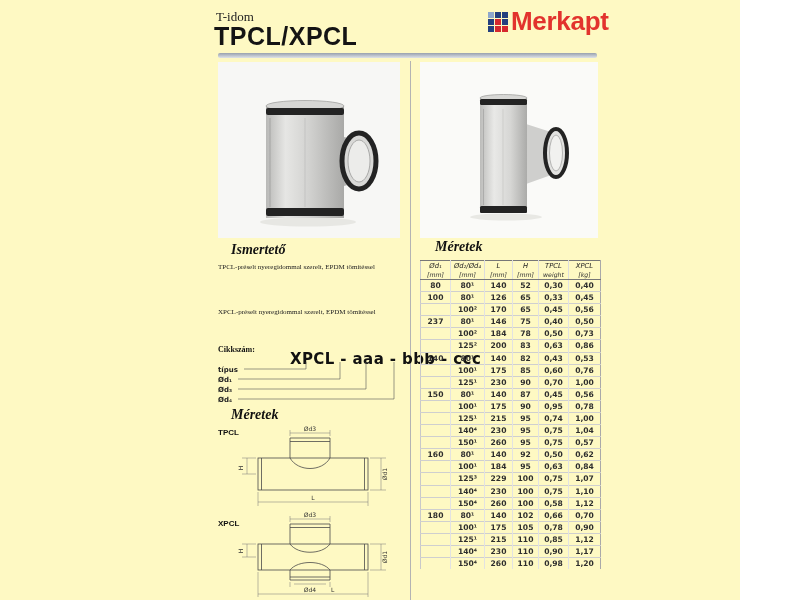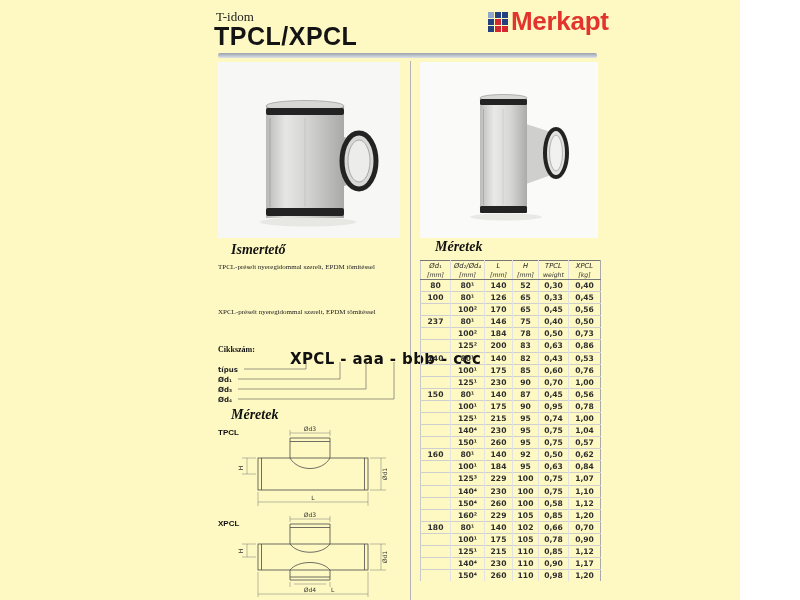--- a/index.html
+++ b/index.html
@@ -406,28 +406,20 @@
         </tr>
         <tr>
           <td></td>
           <td>150⁴</td>
           <td>260</td>
           <td>100</td>
           <td>0,58</td>
           <td>1,12</td>
         </tr>
         <tr>
-          <td></td>
-          <td>160²</td>
-          <td>229</td>
-          <td>105</td>
-          <td>0,85</td>
-          <td>1,20</td>
-        </tr>
-        <tr>
           <td>180</td>
           <td>80¹</td>
           <td>140</td>
           <td>102</td>
           <td>0,66</td>
           <td>0,70</td>
         </tr>
         <tr>
           <td></td>
           <td>100¹</td>

